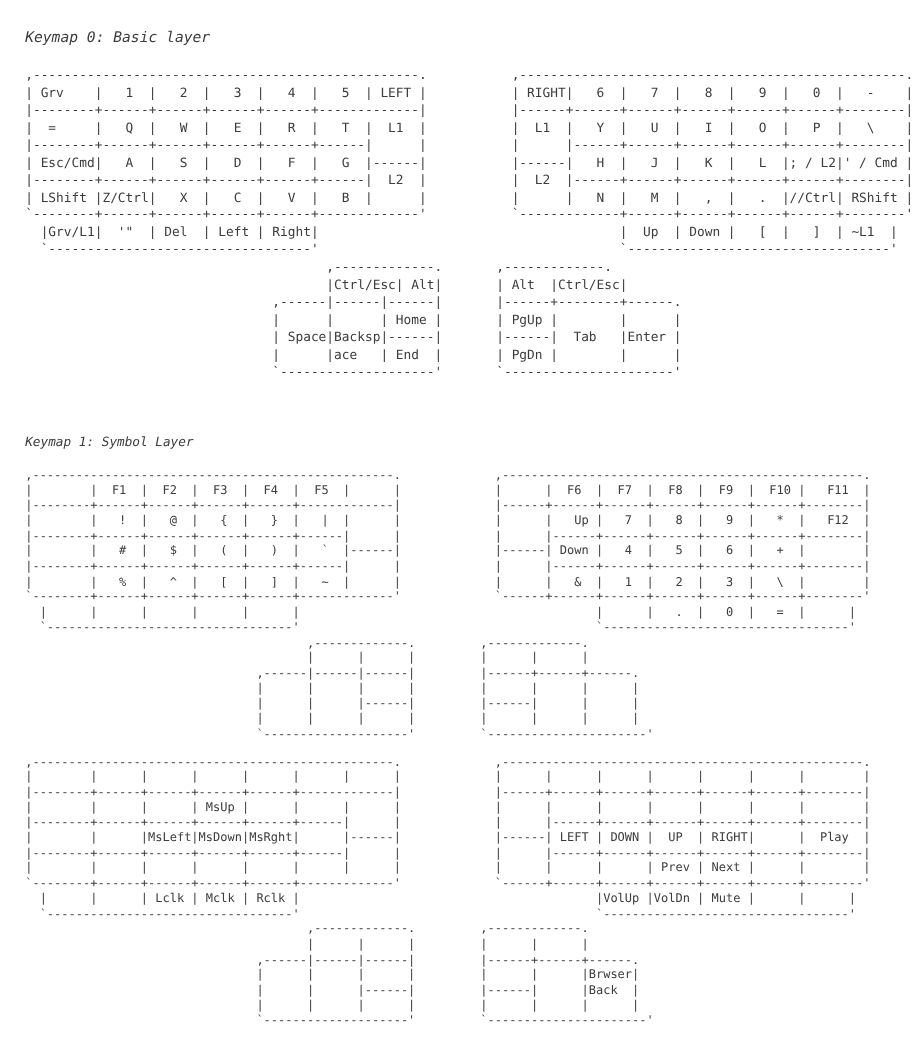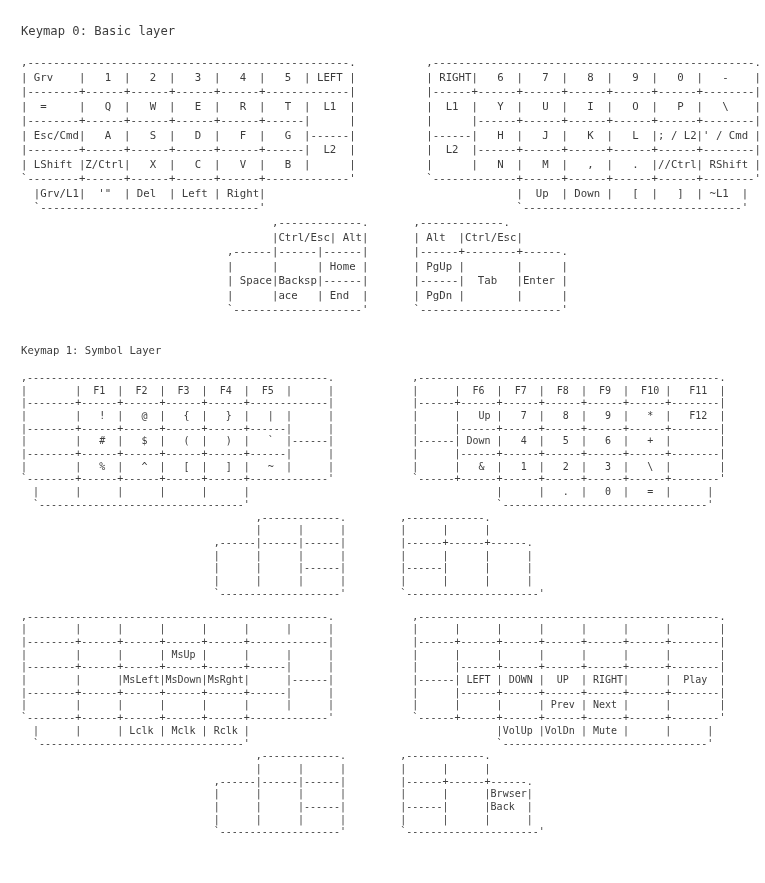--- a/index.html
+++ b/index.html
@@ -10,33 +10,34 @@
     box-sizing: border-box;
     padding: 24px 0 0 21px;
     overflow: hidden;
     font-family: "DejaVu Sans Mono", monospace;
   }
   .keymap-section { display: block; }
   .keymap-title {
     font-family: "DejaVu Sans Mono", monospace;
     color: #3c3c3c;
     white-space: pre;
+    font-style: italic;
   }
   .s0 .keymap-title { font-size: 12.2px; line-height: 15px; }
   .s1 .keymap-title, .s2 .keymap-title { font-size: 10.6px; line-height: 13px; }
   pre.keymap-art {
     margin: 0;
     font-family: "DejaVu Sans Mono", monospace;
     color: #3c3c3c;
     white-space: pre;
   }
   .s0 .keymap-art { font-size: 10.7px; line-height: 14.55px; margin-top: 17px; }
   .s1 .keymap-art { font-size: 10px;   line-height: 12.7px;  margin-top: 15px; }
   .s2 .keymap-art { font-size: 10px;   line-height: 12.7px;  margin-top: 10px; }
-  .s1 { margin-top: 26px; }
+  .s1 { margin-top: 45px; }
   .s2 { margin-top: 6px; }
 </style>
 </head>
 <body>
 
 <div>
 
   <section class="keymap-section s0">
     <div class="keymap-title">Keymap 0: Basic layer</div>
     <pre class="keymap-art">,--------------------------------------------------.           ,--------------------------------------------------.

